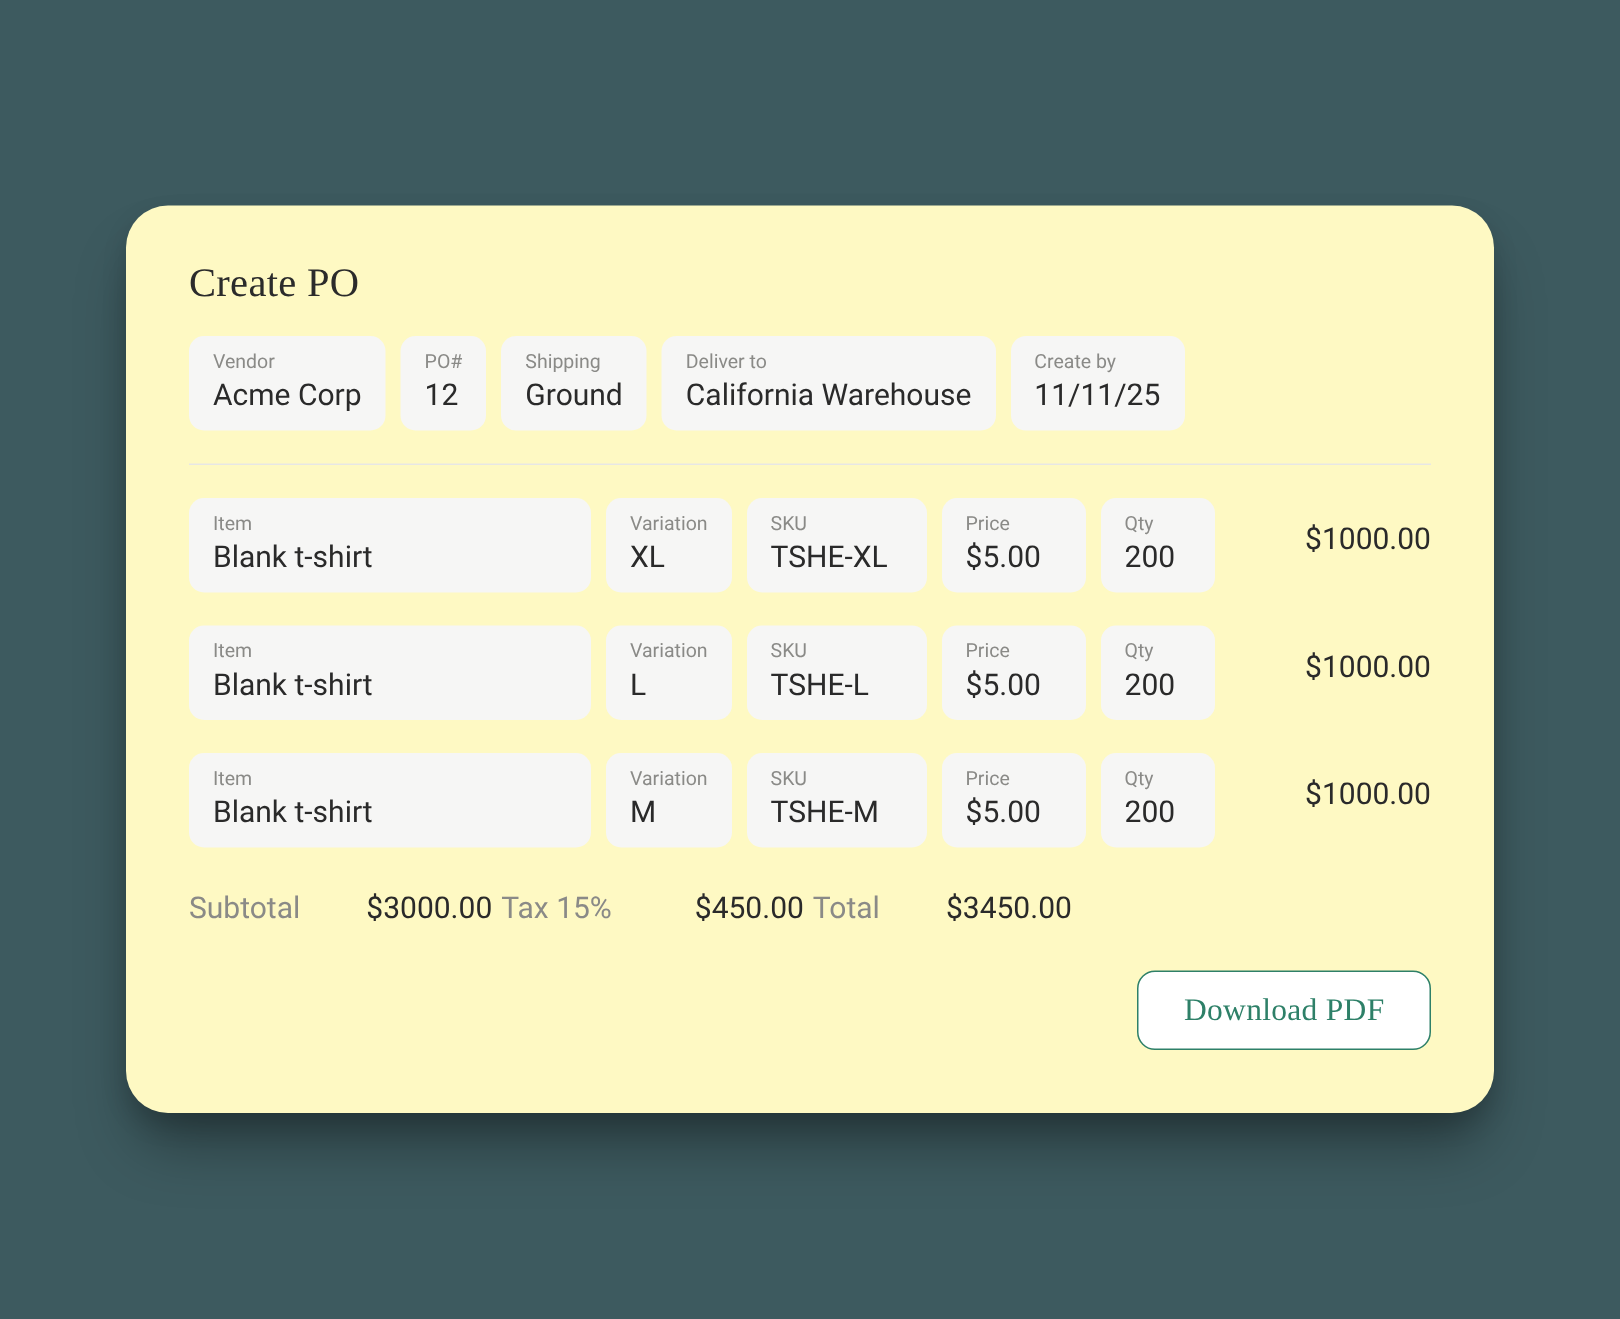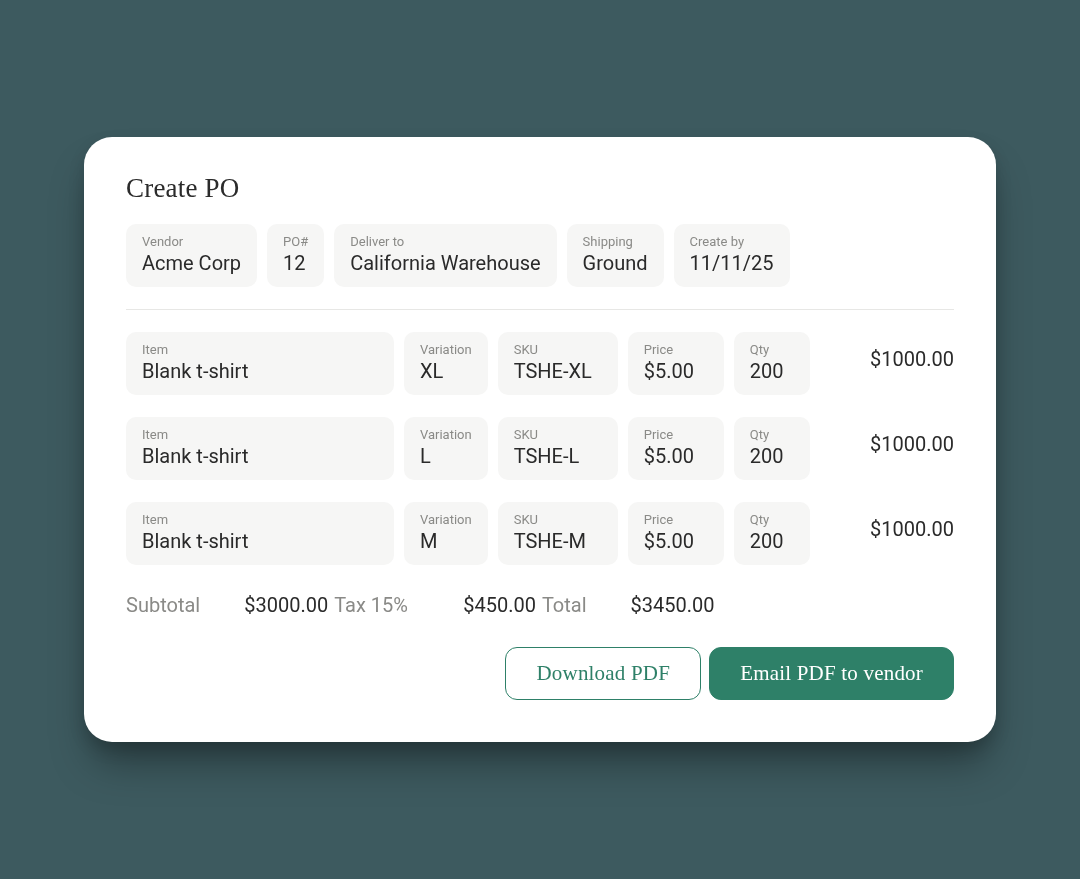--- a/index.html
+++ b/index.html
@@ -6,21 +6,21 @@
   html, body { width: 1080px; height: 879px; }
   body {
     background: #3d5a5f;
     font-family: -apple-system, BlinkMacSystemFont, "Segoe UI", Roboto, Helvetica, Arial, sans-serif;
     display: flex;
     align-items: center;
     justify-content: center;
   }
   .card {
     width: 912px;
-    background: #ffffff;
+    background: #fef9c3;
     border-radius: 28px;
     padding: 36px 42px 42px 42px;
     box-shadow: 0 28px 40px -8px rgba(0,0,0,0.35), 0 8px 16px rgba(0,0,0,0.15);
   }
   .title {
     font-size: 27px;
     font-weight: 400;
     color: #2b2b2b;
     letter-spacing: 0.2px;
     margin-bottom: 20px;
@@ -129,26 +129,26 @@
   <div class="header-fields">
     <div class="field">
       <span class="field-label">Vendor</span>
       <span class="field-value">Acme Corp</span>
     </div>
     <div class="field">
       <span class="field-label">PO#</span>
       <span class="field-value">12</span>
     </div>
     <div class="field">
+      <span class="field-label">Shipping</span>
+      <span class="field-value">Ground</span>
+    </div>
+    <div class="field">
       <span class="field-label">Deliver to</span>
       <span class="field-value">California Warehouse</span>
-    </div>
-    <div class="field">
-      <span class="field-label">Shipping</span>
-      <span class="field-value">Ground</span>
     </div>
     <div class="field">
       <span class="field-label">Create by</span>
       <span class="field-value">11/11/25</span>
     </div>
   </div>
 
   <div class="divider"></div>
 
   <div class="line-items">
@@ -237,16 +237,15 @@
       <span class="totals-value">$450.00</span>
     </div>
     <div class="totals-row">
       <span class="totals-label">Total</span>
       <span class="totals-value">$3450.00</span>
     </div>
   </div>
 
   <div class="actions">
     <button class="btn btn-outline">Download PDF</button>
-    <button class="btn btn-primary">Email PDF to vendor</button>
   </div>
 
 </div>
 
 </body></html>

